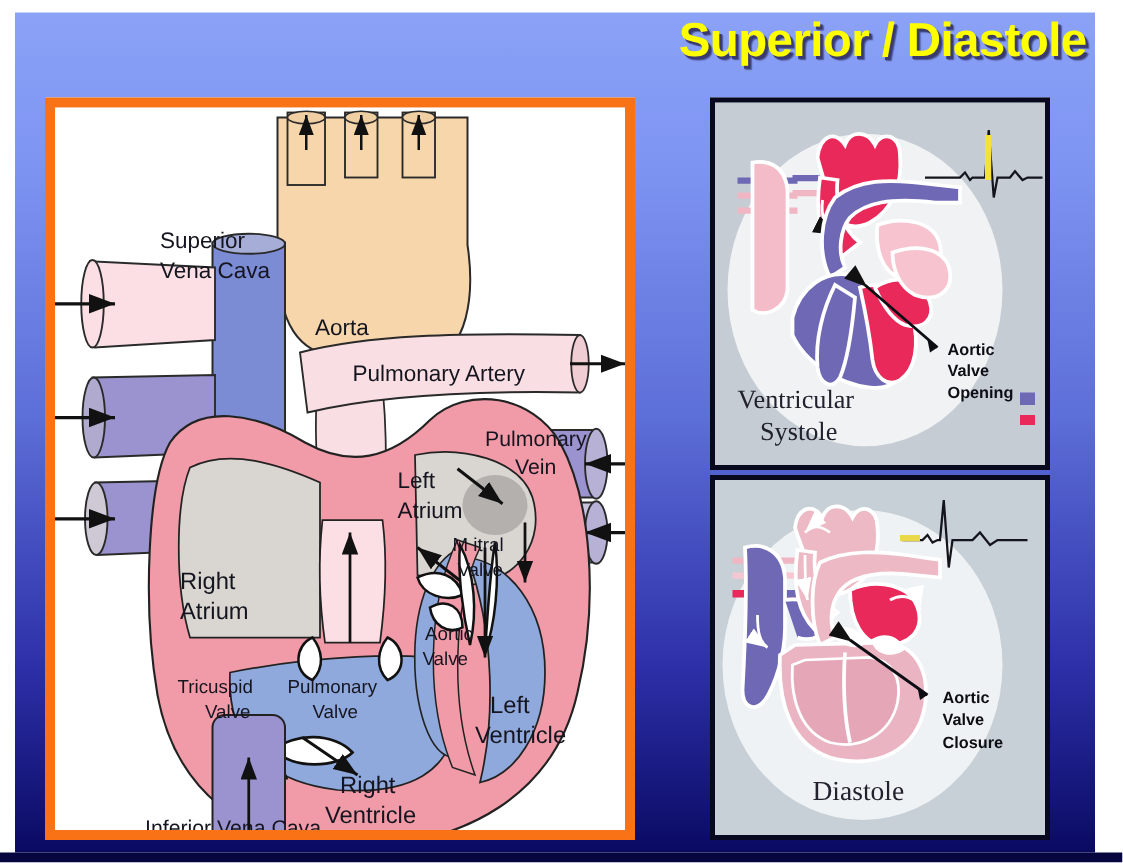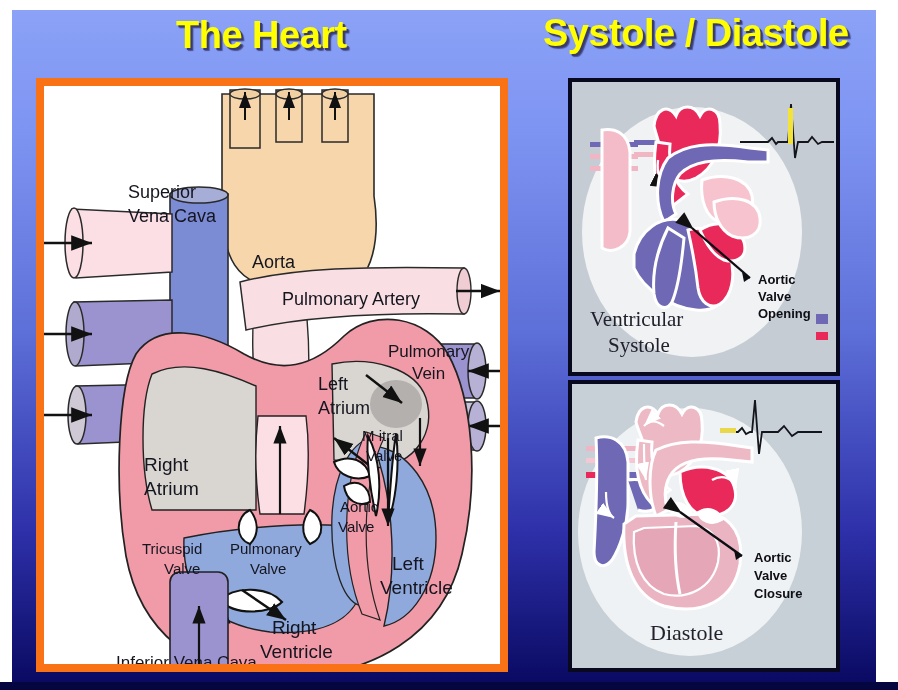--- a/index.html
+++ b/index.html
@@ -50,22 +50,21 @@
   .anno{font-family:"Liberation Sans",sans-serif;font-weight:bold;fill:#0d0d14;}
 </style>
 </head>
 <body>
 
 <div id="slide">
 
   <div id="bg"></div>
   <div id="bg-left-edge"></div>
 
-  <div class="title" id="title-heart">The Heart</div>
-  <div class="title" id="title-sys">Systole / Diastole</div>
+  <div class="title" id="title-sys">Superior / Diastole</div>
 
   <div id="heart-panel">
     <svg id="heart-svg" viewBox="0 0 464 586" xmlns="http://www.w3.org/2000/svg">
       <defs>
         <marker id="ar" markerWidth="9" markerHeight="9" refX="8" refY="3" orient="auto">
           <path d="M0,0 L8,3 L0,6 z" fill="#111"></path>
         </marker>
       </defs>
 
       <rect x="0" y="0" width="464" height="586" fill="#ffffff"></rect>

